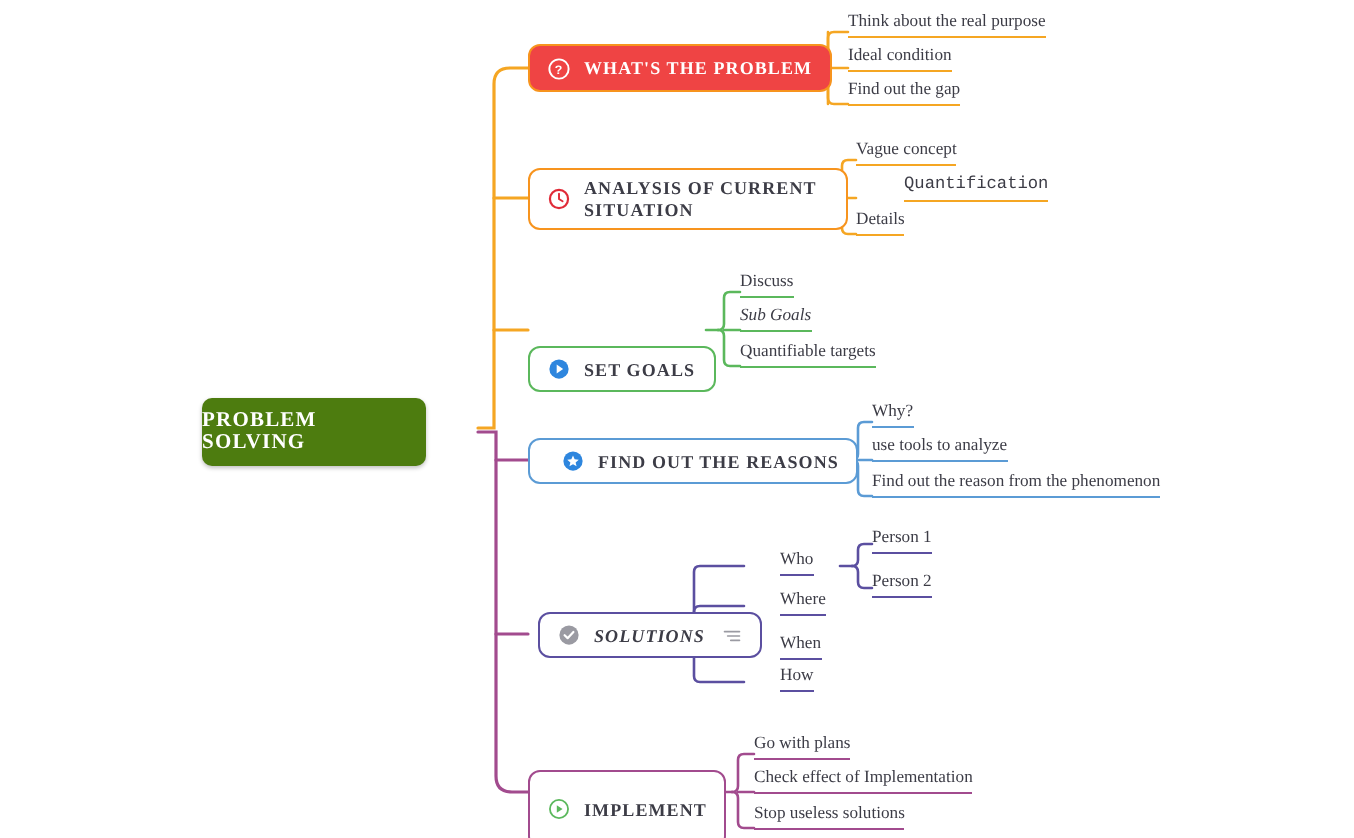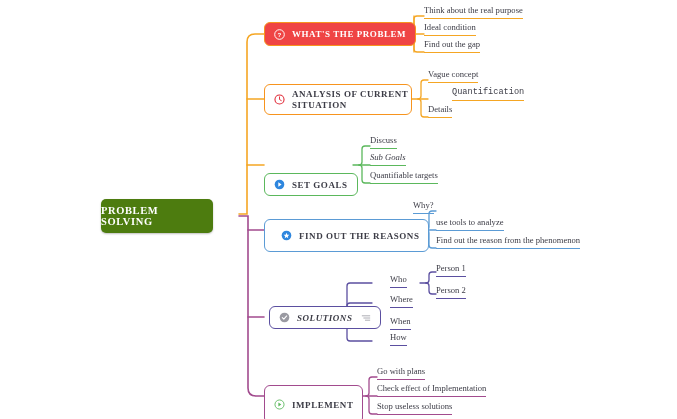--- a/index.html
+++ b/index.html
@@ -133,21 +133,21 @@
     <svg class="ic" viewBox="0 0 16 16">
       <circle cx="8" cy="8" r="7" fill="none" stroke="#ffffff" stroke-width="1.4"></circle>
       <text x="8" y="11.6" font-size="9" text-anchor="middle" fill="#ffffff" font-family="Liberation Sans, sans-serif" font-weight="bold">?</text>
     </svg>
     <span class="txt">WHAT'S THE PROBLEM</span>
   </div>
   <div class="sub" style="left:424px;top:5px;border-bottom-color:#f5a623;">Think about the real purpose</div>
   <div class="sub" style="left:424px;top:22px;border-bottom-color:#f5a623;">Ideal condition</div>
   <div class="sub" style="left:424px;top:39px;border-bottom-color:#f5a623;">Find out the gap</div>
 
-  <div class="node outline" style="left:264px;top:84px;width:148px;height:31px;border:1.4px solid #f7941e;color:#3c3c46;align-items:center;">
+  <div class="node outline" style="left:264px;top:84px;width:160px;height:31px;border:1.4px solid #f7941e;color:#3c3c46;align-items:center;">
     <svg class="ic" viewBox="0 0 16 16">
       <circle cx="8" cy="8" r="6.6" fill="none" stroke="#e02b38" stroke-width="1.6"></circle>
       <path d="M8 4.2 L8 8 L10.6 9.6" fill="none" stroke="#e02b38" stroke-width="1.4" stroke-linecap="round"></path>
     </svg>
     <span style="display:flex;flex-direction:column;line-height:10.5px;">
       <span>ANALYSIS OF CURRENT</span>
       <span>SITUATION</span>
     </span>
   </div>
   <div class="sub" style="left:428px;top:69px;border-bottom-color:#f5a623;">Vague concept</div>
@@ -158,28 +158,28 @@
     <svg class="ic" viewBox="0 0 16 16">
       <circle cx="8" cy="8" r="7" fill="#2e86de"></circle>
       <path d="M6.3 4.8 L11 8 L6.3 11.2 Z" fill="#ffffff"></path>
     </svg>
     <span class="txt">SET GOALS</span>
   </div>
   <div class="sub" style="left:370px;top:135px;border-bottom-color:#5bb85c;">Discuss</div>
   <div class="sub" style="left:370px;top:152px;border-bottom-color:#5bb85c;font-style:italic;">Sub Goals</div>
   <div class="sub" style="left:370px;top:170px;border-bottom-color:#5bb85c;">Quantifiable targets</div>
 
-  <div class="node outline" style="left:264px;top:219px;height:33px;border:1.4px solid #5b9bd5;color:#3c3c46;padding-left:16px;">
+  <div class="node outline" style="left:264px;top:219px;height:23px;border:1.4px solid #5b9bd5;color:#3c3c46;padding-left:16px;">
     <svg class="ic" viewBox="0 0 16 16">
       <circle cx="8" cy="8" r="7" fill="#2e86de"></circle>
       <path d="M8 4 L9.2 6.8 L12.2 7 L9.9 9 L10.6 11.9 L8 10.3 L5.4 11.9 L6.1 9 L3.8 7 L6.8 6.8 Z" fill="#ffffff"></path>
     </svg>
     <span class="txt">FIND OUT THE REASONS</span>
   </div>
-  <div class="sub" style="left:413px;top:200px;border-bottom-color:#5b9bd5;">Why?</div>
+  <div class="sub" style="left:436px;top:200px;border-bottom-color:#5b9bd5;">Why?</div>
   <div class="sub" style="left:436px;top:217px;border-bottom-color:#5b9bd5;">use tools to analyze</div>
   <div class="sub" style="left:436px;top:235px;border-bottom-color:#5b9bd5;">Find out the reason from the phenomenon</div>
 
   <div class="node outline" style="left:269px;top:306px;height:23px;border:1.4px solid #5b4fa0;color:#3c3c46;font-style:italic;">
     <svg class="ic" viewBox="0 0 16 16">
       <circle cx="8" cy="8" r="7" fill="#9a9aa2"></circle>
       <path d="M4.8 8.2 L7 10.3 L11.2 5.8" fill="none" stroke="#ffffff" stroke-width="1.6" stroke-linecap="round" stroke-linejoin="round"></path>
     </svg>
     <span class="txt">SOLUTIONS</span>
     <svg class="trail" viewBox="0 0 16 16">

